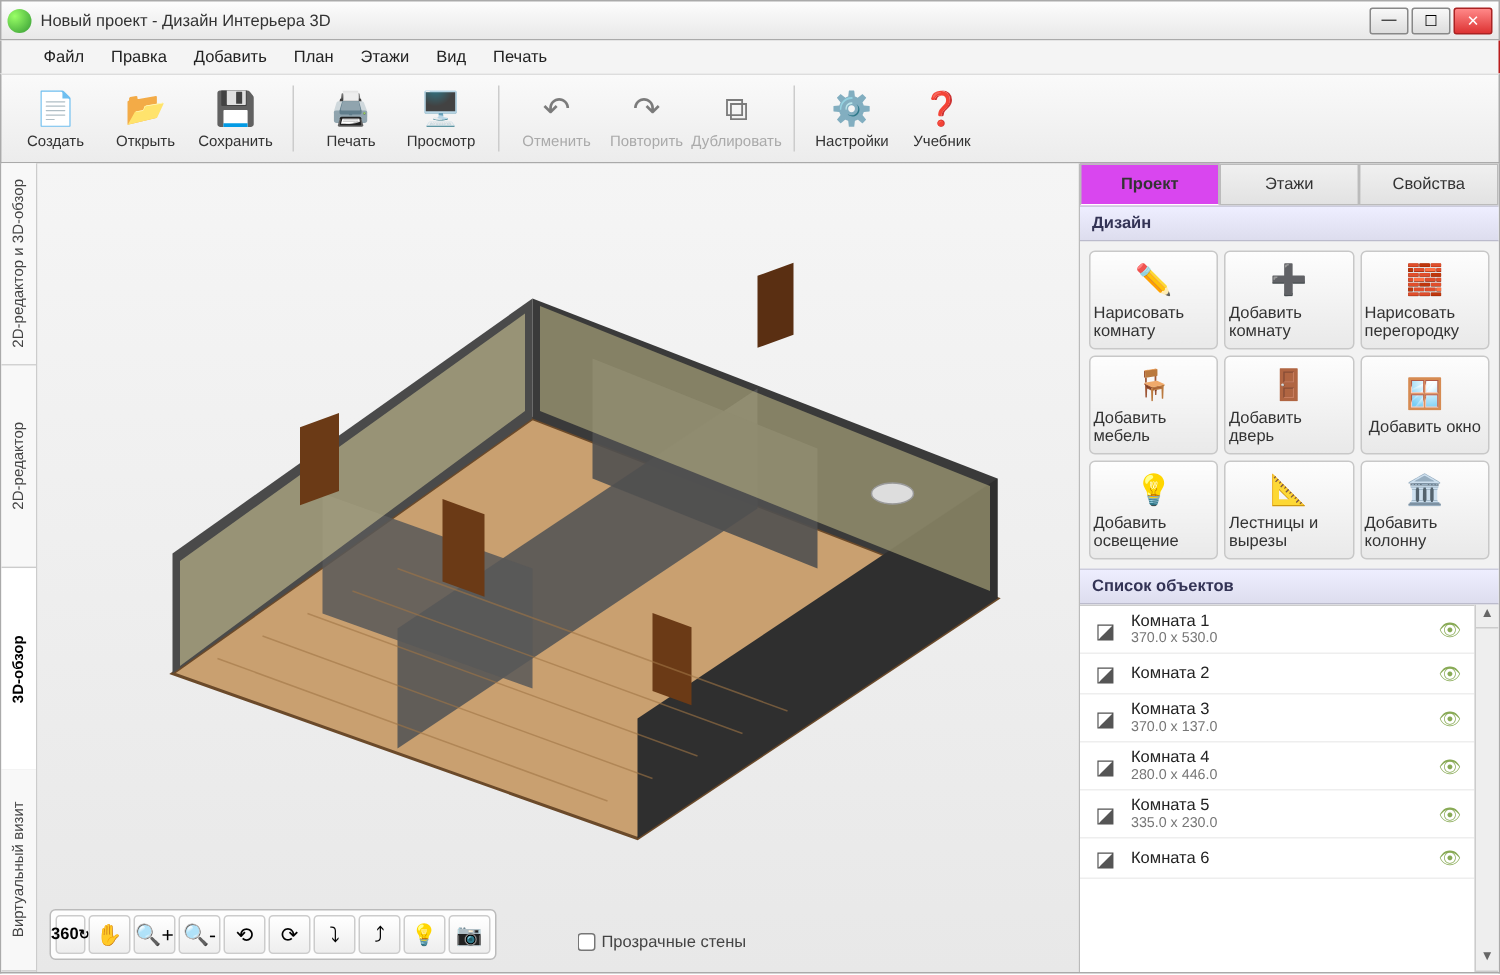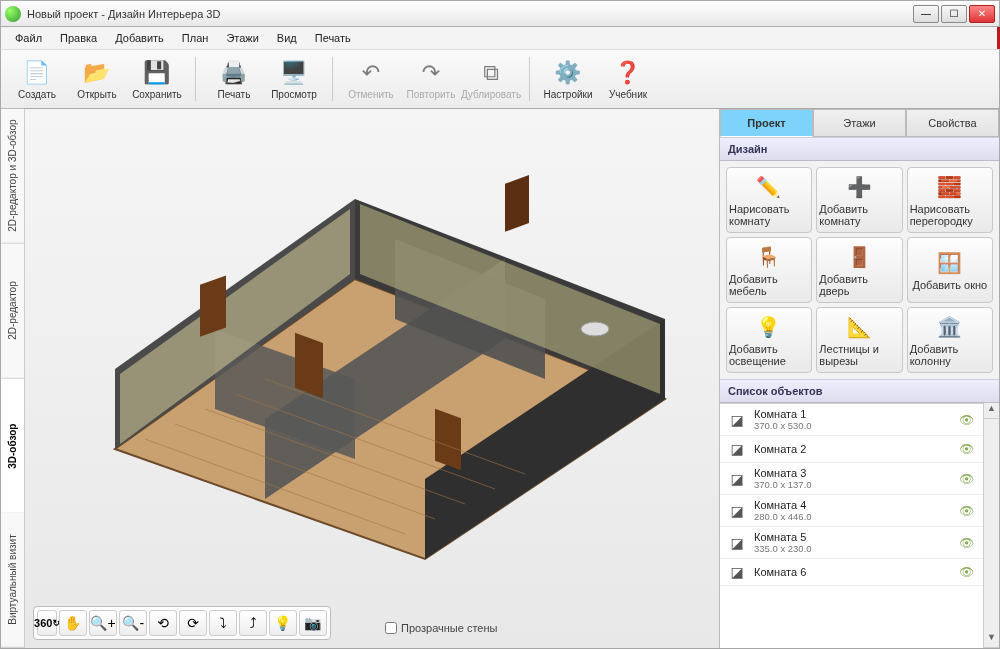--- a/index.html
+++ b/index.html
@@ -5,21 +5,21 @@
 * { box-sizing: border-box; margin: 0; padding: 0; font-family: Tahoma, sans-serif; font-size: 11px; }
 body { background: #fff; width: 1000px; height: 650px; overflow: hidden; }
 
 .titlebar { height: 27px; background: linear-gradient(#fdfdfd, #e8e8e8); border: 1px solid #aaa; display: flex; align-items: center; padding: 0 4px; }
 .titlebar .app-icon { width: 16px; height: 16px; background: radial-gradient(circle at 30% 30%, #9f6, #393); border-radius: 50%; margin-right: 6px; }
 .titlebar .title { flex: 1; color: #333; }
 .win-btns { display: flex; gap: 2px; }
 .win-btn { width: 26px; height: 18px; border: 1px solid #888; background: linear-gradient(#f8f8f8,#ddd); display: flex; align-items: center; justify-content: center; border-radius: 2px; font-size: 10px; cursor: pointer;}
 .win-btn.close { background: linear-gradient(#f88,#d33); color: #fff; border-color:#a22;}
 
-.menubar { height: 22px; background: #f4f4f4; border-left:1px solid #aaa; border-right:3px solid #b91c1c; display: flex; align-items: center; padding: 0 6px; gap: 2px; }
+.menubar { height: 22px; background: #f4f4f4; border-left:1px solid #aaa; border-right:1px solid #b91c1c; display: flex; align-items: center; padding: 0 20px; gap: 2px; }
 .menubar span { padding: 2px 8px; color: #222; cursor: pointer; }
 
 .toolbar { height: 60px; background: linear-gradient(#fafafa,#ececec); border:1px solid #aaa; border-top:1px solid #ddd; display: flex; align-items: center; padding: 2px 8px; gap: 4px; }
 .tool-btn { width: 56px; height: 54px; display: flex; flex-direction: column; align-items: center; justify-content: center; gap: 2px; border-radius: 3px; cursor: pointer; }
 .tool-btn .ico { width: 28px; height: 28px; display: flex; align-items:center; justify-content:center; font-size:22px; }
 .tool-btn .lbl { font-size: 10px; color: #333; text-align:center; }
 .tool-btn.disabled .lbl { color: #aaa; }
 .tool-btn.disabled .ico { filter: grayscale(1) opacity(0.5); }
 .tool-sep { width: 1px; height: 44px; background: #ccc; margin: 0 6px; }
 
@@ -34,21 +34,21 @@
 
 .view-toolbar { position:absolute; bottom:8px; left:8px; display:flex; gap:2px; background:rgba(255,255,255,0.9); padding:3px; border:1px solid #bbb; border-radius:4px; }
 .vtbtn { width:28px; height:26px; border:1px solid #ccc; background:linear-gradient(#fff,#eee); border-radius:3px; display:flex; align-items:center; justify-content:center; cursor:pointer; font-size:14px;}
 .vtbtn.wide { width:20px; font-size:9px; font-weight:bold;}
 .trans-walls { position:absolute; bottom:14px; left:360px; display:flex; align-items:center; gap:4px; color:#444; }
 .trans-walls input { width:12px; height:12px; }
 
 .right-panel { width:280px; border-left:1px solid #bbb; background:#f6f6f6; display:flex; flex-direction:column; }
 .rtabs { display:flex; height:28px; }
 .rtab { flex:1; border:1px solid #bbb; background:linear-gradient(#f0f0f0,#e2e2e2); display:flex; align-items:center; justify-content:center; cursor:pointer; color:#333; }
-.rtab.active { background:#7dd3fc; border-bottom:1px solid #fff; font-weight:bold; }
+.rtab.active { background:#d946ef; border-bottom:1px solid #fff; font-weight:bold; }
 .section-hdr { background:linear-gradient(#eef,#dde); padding:5px 8px; font-weight:bold; color:#335; border-bottom:1px solid #bbc; border-top:1px solid #ccd;}
 .design-grid { display:grid; grid-template-columns:repeat(3,1fr); gap:4px; padding:6px; background:#f2f2f2; }
 .dbtn { height:66px; background:linear-gradient(#fdfdfd,#e9e9e9); border:1px solid #c8c8c8; border-radius:4px; display:flex; flex-direction:column; align-items:center; justify-content:center; gap:2px; cursor:pointer; padding:2px;}
 .dbtn .dico { width:28px; height:28px; display:flex; align-items:center; justify-content:center; font-size:20px; }
 .dbtn .dlbl { font-size:11px; color:#333; line-height:1.1; }
 
 .obj-list { flex:1; overflow-y:auto; background:#fff; border-top:1px solid #ccc; }
 .obj-row { display:flex; align-items:center; padding:4px 6px; border-bottom:1px solid #eee; gap:6px; cursor:pointer;}
 .obj-ico { width:22px; height:18px; display:flex; align-items:center; justify-content:center; font-size:14px; color:#555;}
 .obj-txt { flex:1; display:flex; flex-direction:column; }

